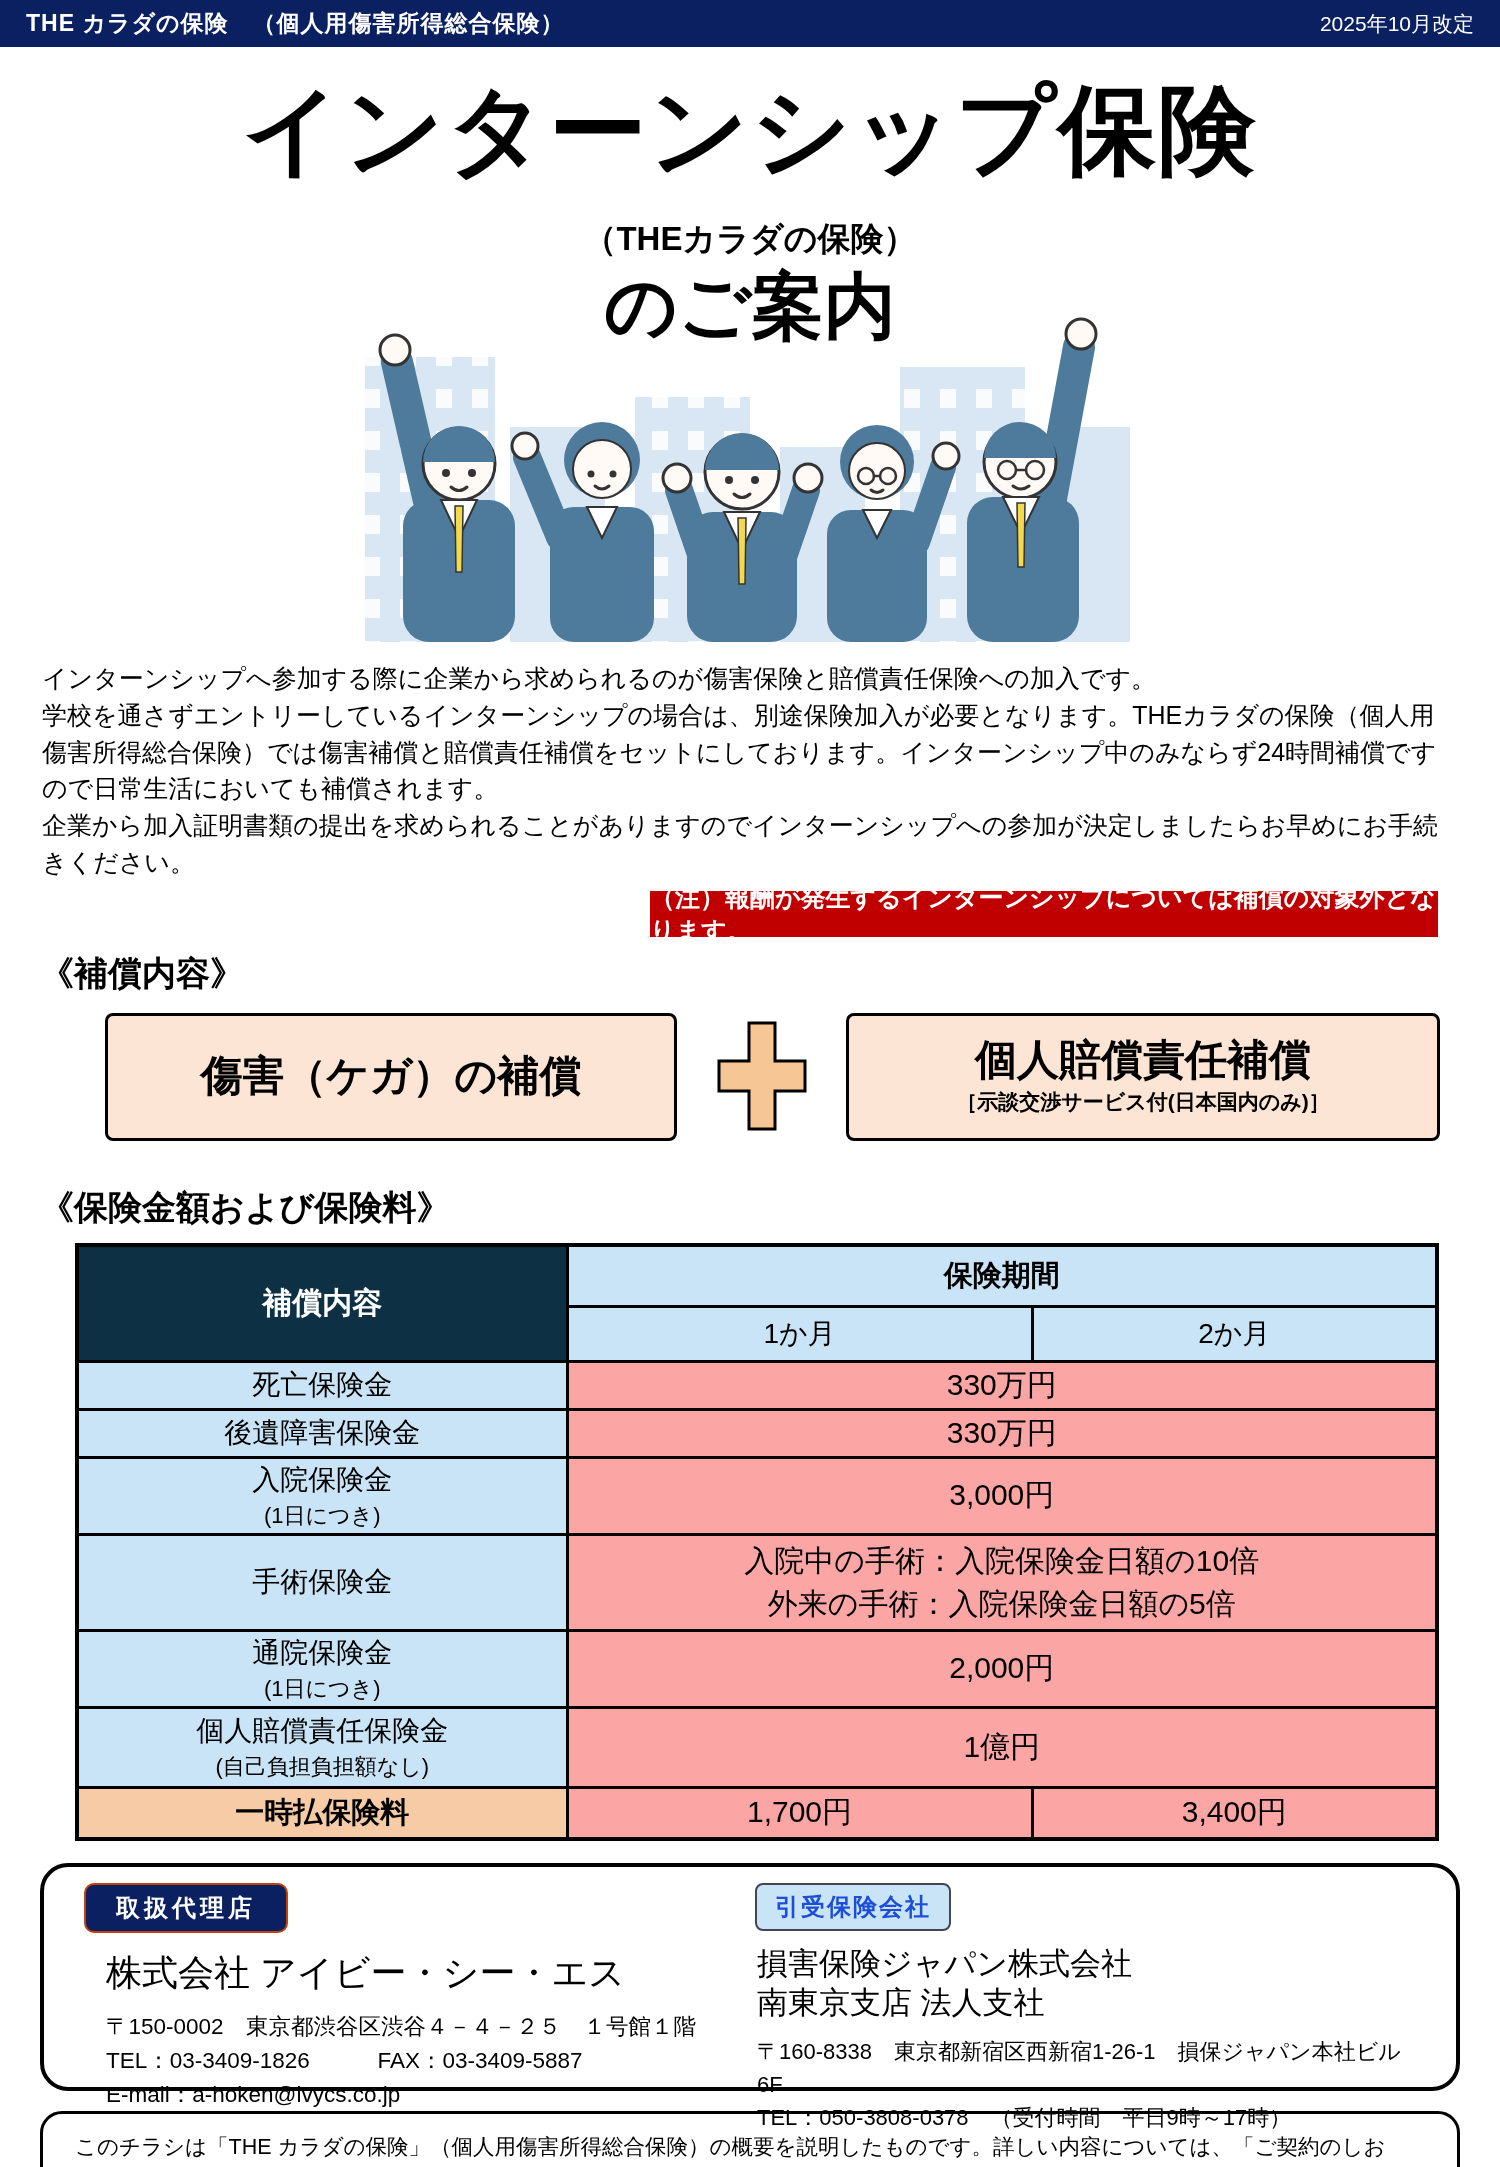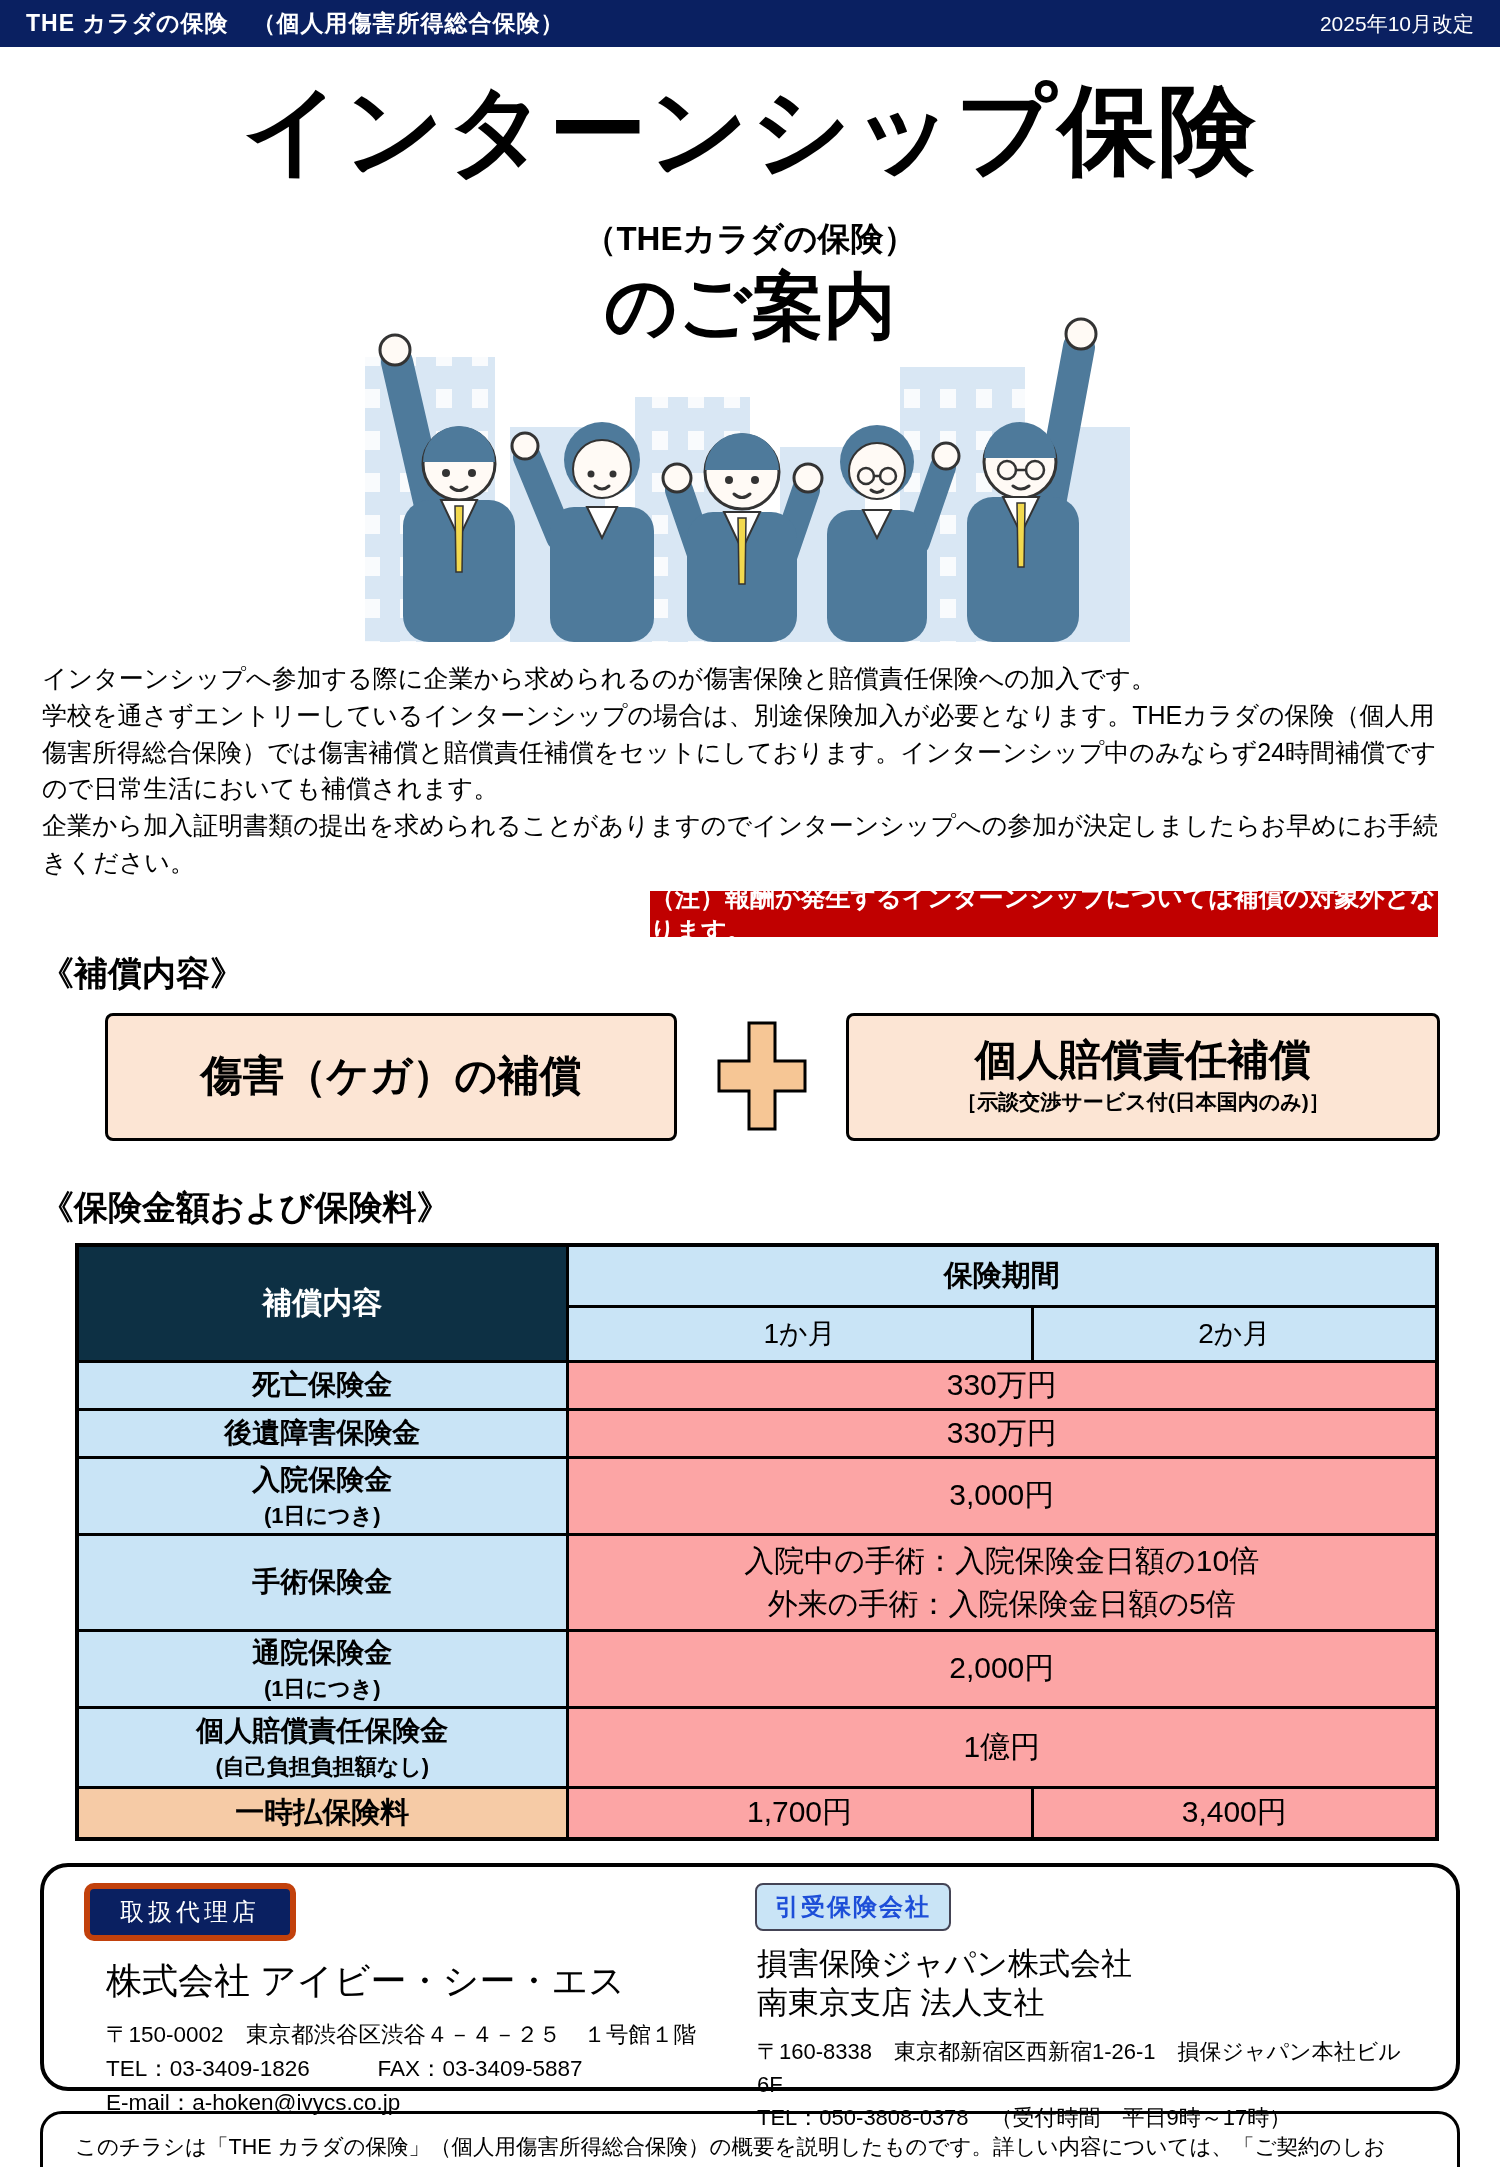--- a/index.html
+++ b/index.html
@@ -46,34 +46,34 @@
   .cov-sub{font-size:21px;font-weight:bold;margin-top:4px;}
 
   
   .tblwrap{padding:12px 65px 0 75px;}
   table{border-collapse:collapse;width:1360px;border:4px solid #000;table-layout:fixed;}
   th,td{border:3px solid #000;text-align:center;vertical-align:middle;padding:2px 4px;}
   col.c1{width:490px;} col.c2{width:465px;} col.c3{width:405px;}
   .h-dark{background:#0d3044;color:#fff;font-size:30px;font-weight:bold;}
   .h-blue{background:#c9e4f6;font-size:29px;font-weight:bold;height:54px;}
   .h-blue2{background:#c9e4f6;font-size:28px;font-weight:normal;height:48px;}
-  .lbl{background:#c9e4f6;font-size:28px;font-weight:bold;margin-top:8px;}
+  .lbl{background:#c9e4f6;font-size:28px;font-weight:normal;margin-top:8px;}
   .lbl .sub{display:block;font-size:22px;margin-top:2px;}
   .val{background:#fca5a5;font-size:30px;margin-left:24px;}
   .val .line{display:block;line-height:1.45;}
   .r1{height:48px;} .r2{height:48px;} .r3{height:76px;} .r4{height:96px;}
   .r5{height:76px;} .r6{height:80px;} .r7{height:52px;}
   .premium-lbl{background:#f6cba6;font-size:29px;font-weight:bold;}
 
   
   .companies{margin:22px 40px 0 40px;border:4px solid #000;border-radius:28px;
              padding:16px 30px 20px 40px;display:flex;box-sizing:border-box;height:228px;}
   .comp-col{flex:1;}
-  .badge-navy{display:inline-block;background:#0a2061;color:#fff;font-weight:normal;
-              font-size:24px;letter-spacing:4px;padding:7px 30px;border:6px solid #c2410c;
+  .badge-navy{display:inline-block;background:#0a2061;color:#fff;font-weight:bold;
+              font-size:24px;letter-spacing:4px;padding:7px 30px;border:2px solid #c2410c;
               border-radius:10px;}
   .badge-blue{display:inline-block;background:#c9e4f6;color:#1d4ed8;font-weight:bold;
               font-size:24px;letter-spacing:2px;padding:6px 18px;border:2px solid #445;
               border-radius:8px;}
   .comp-name{font-size:36px;margin:16px 0 12px 22px;}
   .comp-name2{font-size:31px;line-height:1.25;margin:14px 0 12px 2px;}
   .comp-addr{font-size:22.5px;line-height:1.5;margin-left:22px;}
   .comp-addr2{font-size:22px;line-height:1.5;margin-left:2px;}
 
   

